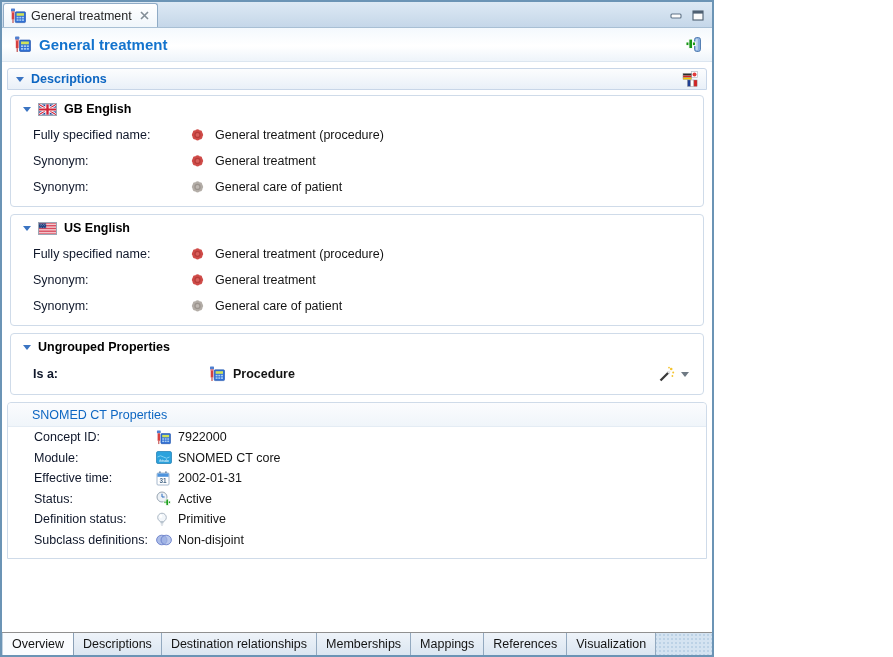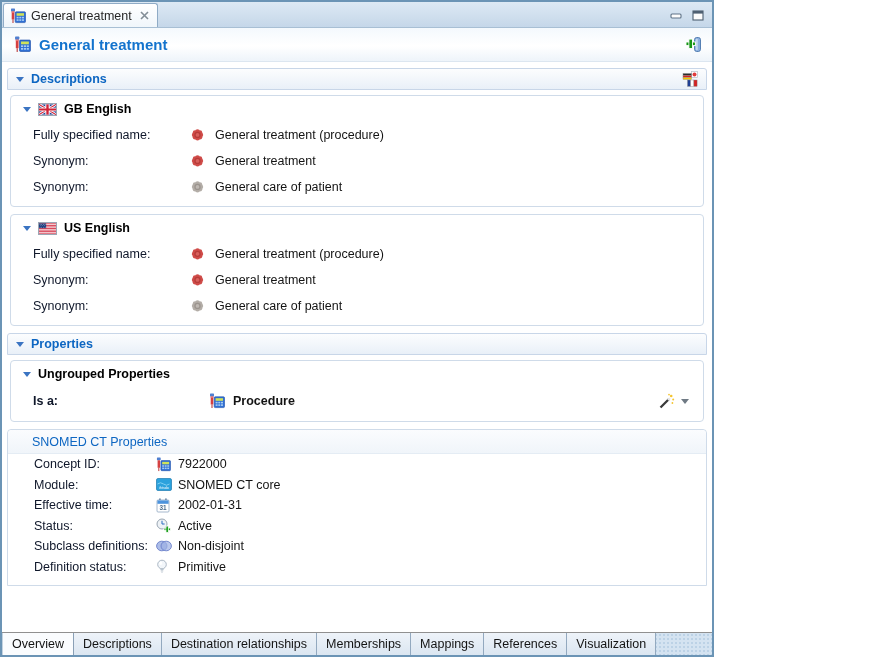--- a/index.html
+++ b/index.html
@@ -319,24 +319,20 @@
                 <circle cx="4.4" cy="3.9" r="2.5"></circle>
               </g>
               <circle cx="7" cy="6.4" r="3.4" fill="#9b948e"></circle>
               <circle cx="7" cy="6.4" r="2" fill="#beb8b2"></circle>
             </svg>
         </span>
         <span class="row-term">General care of patient</span>
       </div>
     </div>
 
-    <div class="section-bar">
-      <span class="tri"></span>
-      <span class="label">Properties</span>
-    </div>
 
     <div class="group-box">
       <div class="group-header">
         <span class="tri"></span>
         <span class="label">Ungrouped Properties</span>
       </div>
       <div class="ungrouped-row">
         <span class="row-label">Is a:</span>
         <span class="row-icon">
           <svg width="16" height="16" viewBox="0 0 16 16">
@@ -431,43 +427,43 @@
             <line x1="6" y1="6" x2="8.6" y2="6" stroke="#3a76c4" stroke-width="1.1"></line>
             <rect x="8" y="10" width="6.5" height="2.6" fill="#21a121" stroke="#ffffff" stroke-width="0.8"></rect>
             <rect x="9.95" y="8.05" width="2.6" height="6.5" fill="#21a121" stroke="#ffffff" stroke-width="0.8"></rect>
             <rect x="10.4" y="10.4" width="1.7" height="1.7" fill="#21a121"></rect>
           </svg>
         </span>
         <span class="row-term">Active</span>
       </div>
 
       <div class="prop-row">
-        <span class="row-label">Subclass definitions:</span>
-        <span class="row-icon">
-          <svg width="16" height="12" viewBox="0 0 16 12">
-            <ellipse cx="5.8" cy="6" rx="5.2" ry="4.8" fill="#9db1e4" fill-opacity="0.85" stroke="#6a7fc9" stroke-width="0.9"></ellipse>
-            <ellipse cx="10.2" cy="6" rx="5.2" ry="4.8" fill="#9db1e4" fill-opacity="0.7" stroke="#6a7fc9" stroke-width="0.9"></ellipse>
-          </svg>
-        </span>
-        <span class="row-term">Non-disjoint</span>
-      </div>
-
-      <div class="prop-row">
         <span class="row-label">Definition status:</span>
         <span class="row-icon">
           <svg width="12" height="15" viewBox="0 0 12 15">
             <circle cx="6" cy="5.5" r="4.3" fill="#f2f6fa" stroke="#a3b0bd" stroke-width="0.9"></circle>
             <ellipse cx="4.8" cy="4.2" rx="1.4" ry="1.8" fill="#ffffff"></ellipse>
             <rect x="4.3" y="9.8" width="3.4" height="1.1" rx="0.4" fill="#b9c4cf"></rect>
             <rect x="4.6" y="11.3" width="2.8" height="1.1" rx="0.4" fill="#c4cdd6"></rect>
             <rect x="5.1" y="12.8" width="1.8" height="0.9" rx="0.4" fill="#ccd4dc"></rect>
           </svg>
         </span>
         <span class="row-term">Primitive</span>
       </div>
+
+      <div class="prop-row">
+        <span class="row-label">Subclass definitions:</span>
+        <span class="row-icon">
+          <svg width="16" height="12" viewBox="0 0 16 12">
+            <ellipse cx="5.8" cy="6" rx="5.2" ry="4.8" fill="#9db1e4" fill-opacity="0.85" stroke="#6a7fc9" stroke-width="0.9"></ellipse>
+            <ellipse cx="10.2" cy="6" rx="5.2" ry="4.8" fill="#9db1e4" fill-opacity="0.7" stroke="#6a7fc9" stroke-width="0.9"></ellipse>
+          </svg>
+        </span>
+        <span class="row-term">Non-disjoint</span>
+      </div>
     </div>
 
   </div>
 
   <div class="footer">
     <div class="ftab selected">
         <span>Overview</span>
       </div>
     <div class="ftab">
         <span>Descriptions</span>

